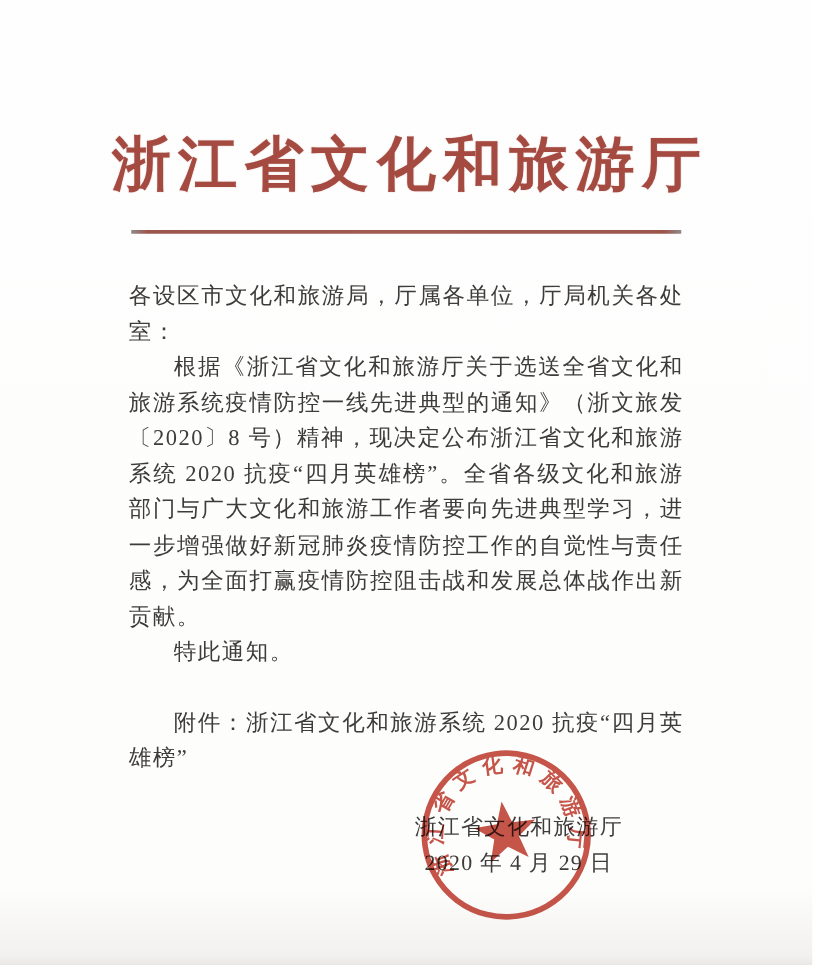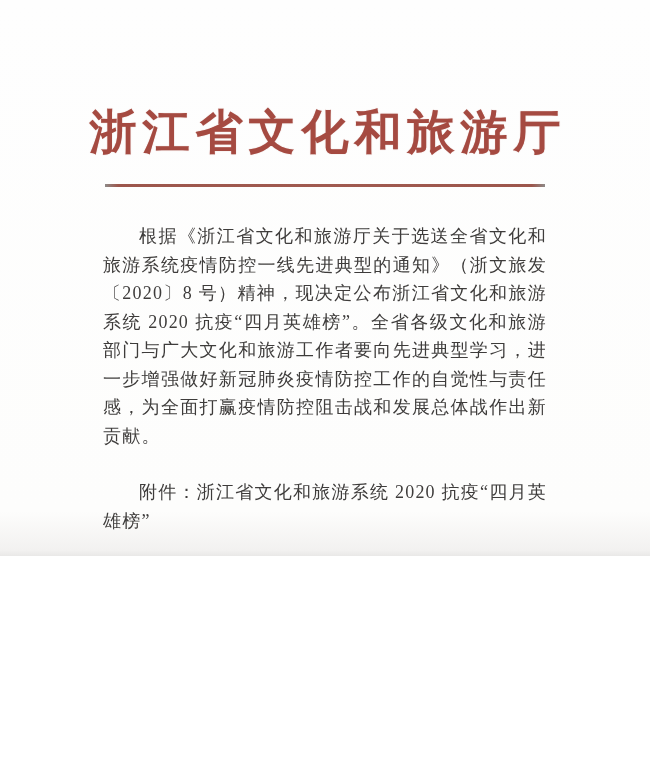--- a/index.html
+++ b/index.html
@@ -1,19 +1,19 @@
 <!DOCTYPE html>
 <html><head>
 <meta charset="utf-8">
 <style>
   html, body { margin: 0; padding: 0; background: #ffffff; }
   .page {
     position: relative;
     width: 650px;
-    height: 556px;
+    height: 772px;
     margin: 0 auto;
     background: linear-gradient(180deg, #fefefe 0%, #fdfdfc 92%, #f2f1f0 99%, #e9e8e7 100%);
     overflow: hidden;
     font-family: "Liberation Serif", "DejaVu Serif", serif;
   }
   .agency-header {
     margin-top: 100px;
     text-align: center;
     font-size: 47px;
     font-weight: bold;
@@ -78,21 +78,23 @@
 <div class="page">
 
   <div class="agency-header">浙江省文化和旅游厅</div>
 
   <div class="divider"></div>
 
   <div class="doc-title">
   </div>
 
   <div class="body-block">
+    <p class="salutation">各设区市文化和旅游局，厅属各单位，厅局机关各处室：</p>
     <p class="indent">根据《浙江省文化和旅游厅关于选送全省文化和旅游系统疫情防控一线先进典型的通知》（浙文旅发〔2020〕8 号）精神，现决定公布浙江省文化和旅游系统 2020 抗疫“四月英雄榜”。全省各级文化和旅游部门与广大文化和旅游工作者要向先进典型学习，进一步增强做好新冠肺炎疫情防控工作的自觉性与责任感，为全面打赢疫情防控阻击战和发展总体战作出新贡献。</p>
+    <p class="indent">特此通知。</p>
     <p class="indent attachment">附件：浙江省文化和旅游系统 2020 抗疫“四月英雄榜”</p>
   </div>
 
   <div class="signature">
     <div>浙江省文化和旅游厅</div>
     <div>2020 年 4 月 29 日</div>
   </div>
 
   <div class="seal">
     <svg viewBox="0 0 140 140">

